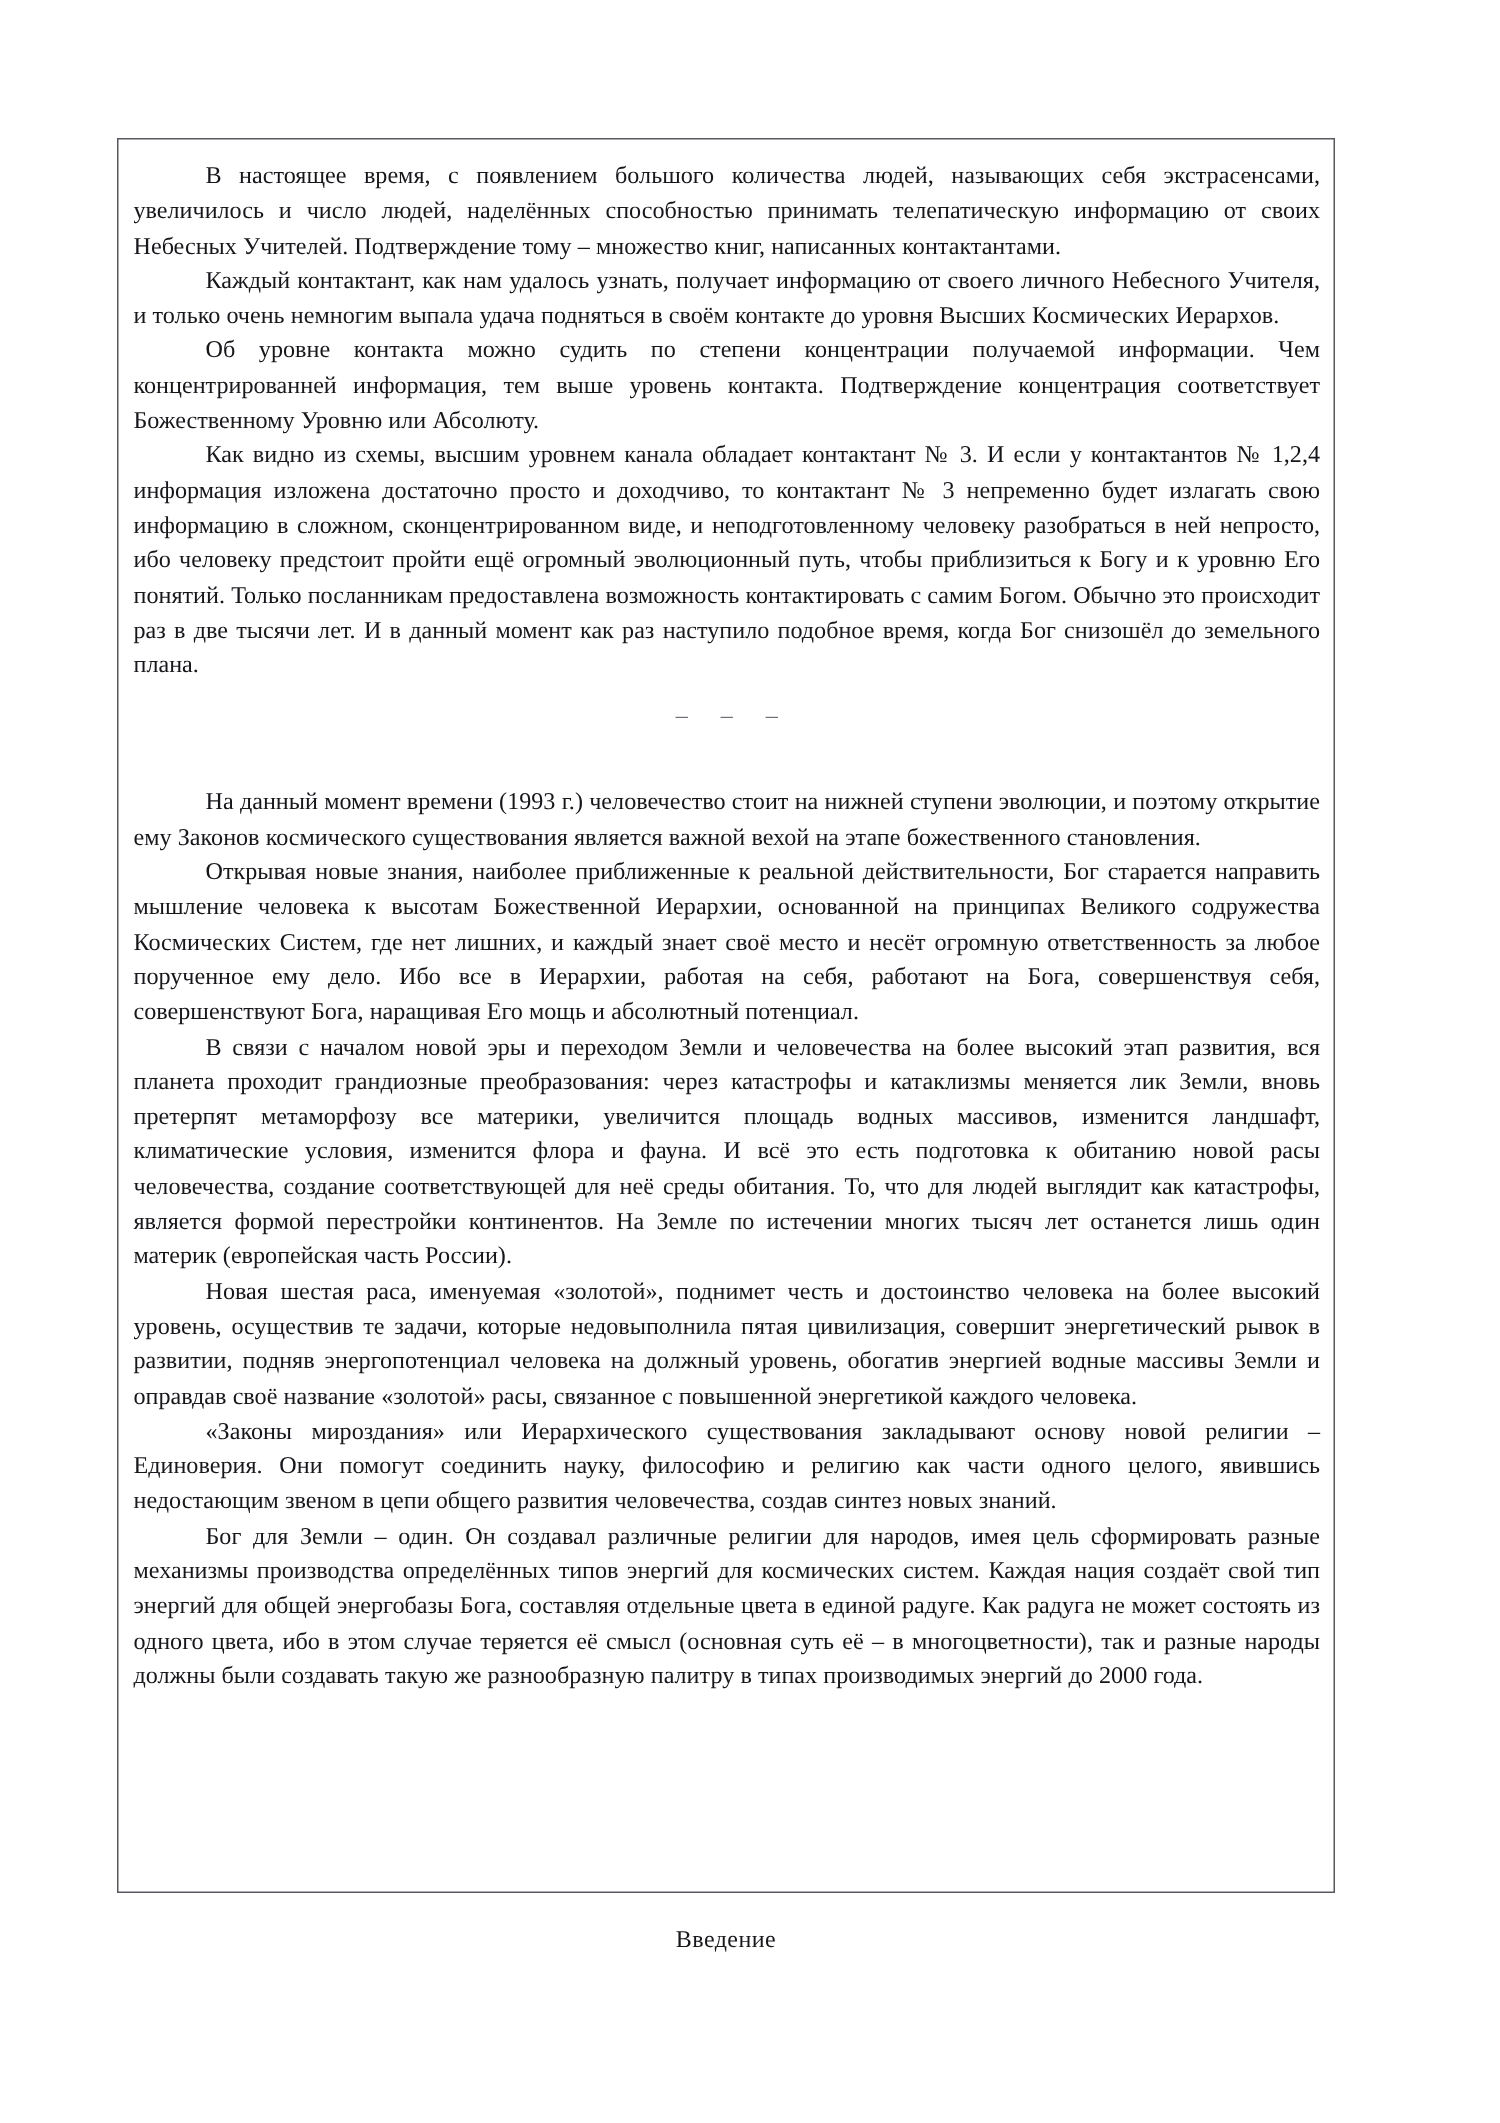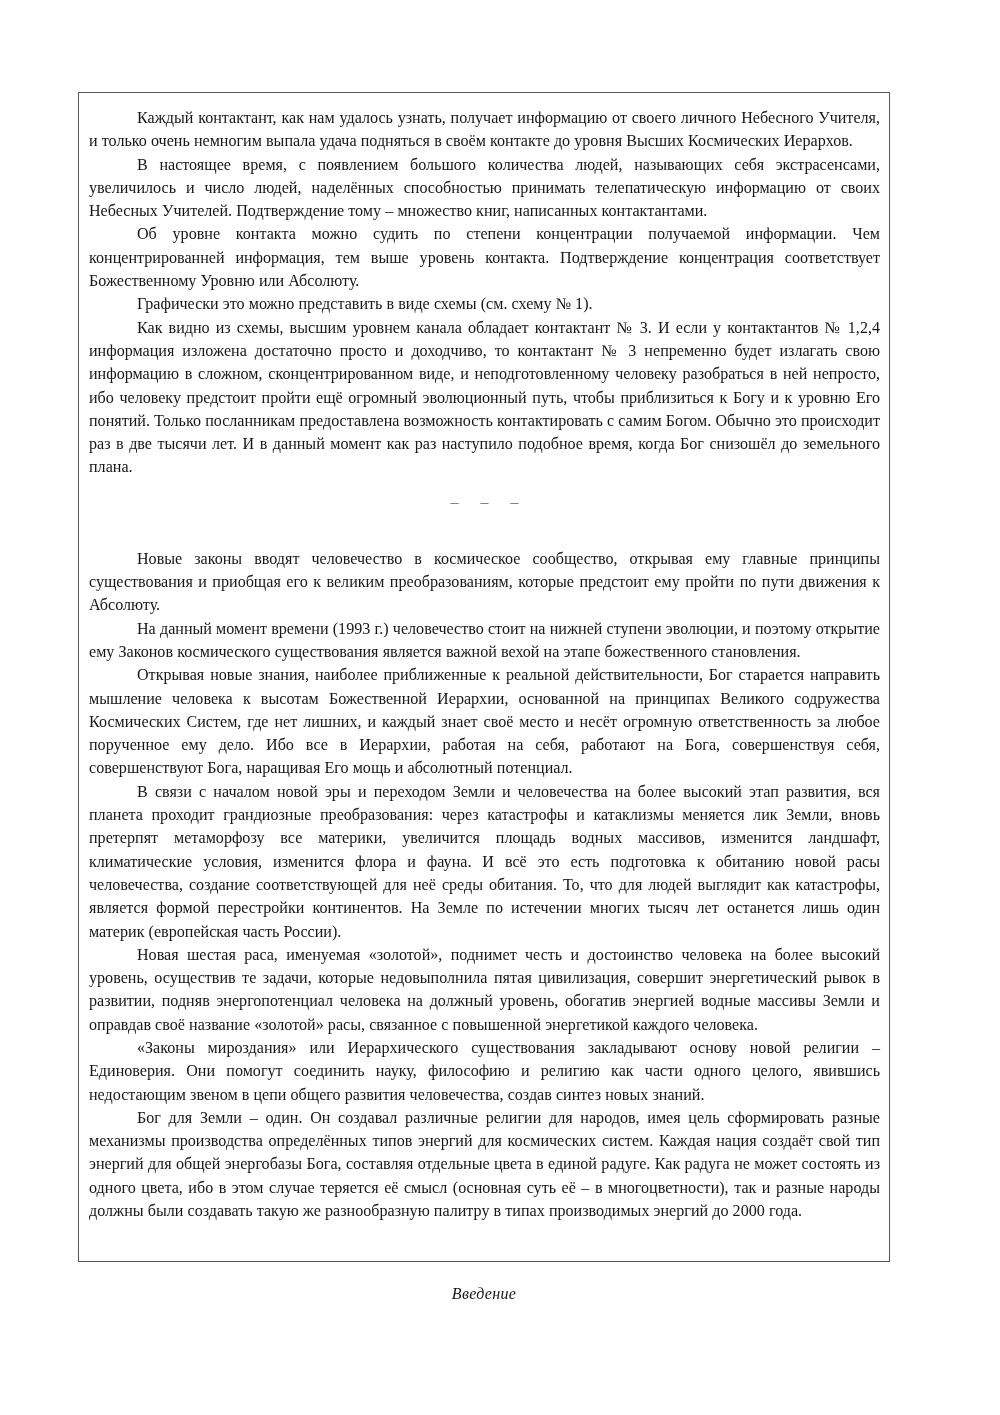--- a/index.html
+++ b/index.html
@@ -111,50 +111,47 @@
     position: absolute;
     left: 78px;
     top: 1285px;
     width: 812px;
     text-align: center;
   }
   .footer-label {
     font-size: 16px;
     color: #17171c;
     letter-spacing: 0.3px;
-    font-style: italic;
   }
 </style>
 </head>
 <body>
 
 <div class="page">
 
   <div class="running-head">
     <div class="running-head-title">Законы Мироздания</div>
     <div class="page-number">11</div>
   </div>
 
   <div class="text-frame">
     <div class="frame-inner">
 
+      <p class="para">В настоящее время, с появлением большого количества людей, называющих себя экстрасенсами, увеличилось и число людей, наделённых способностью принимать телепатическую информацию от своих Небесных Учителей. Подтверждение тому – множество книг, написанных контактантами.</p>
       <p class="para">Каждый контактант, как нам удалось узнать, получает информацию от своего личного Небесного Учителя, и только очень немногим выпала удача подняться в своём контакте до уровня Высших Космических Иерархов.</p>
-      <p class="para">В настоящее время, с появлением большого количества людей, называющих себя экстрасенсами, увеличилось и число людей, наделённых способностью принимать телепатическую информацию от своих Небесных Учителей. Подтверждение тому – множество книг, написанных контактантами.</p>
       <p class="para">Об уровне контакта можно судить по степени концентрации получаемой информации. Чем концентрированней информация, тем выше уровень контакта. Подтверждение концентрация соответствует Божественному Уровню или Абсолюту.</p>
-      <p class="para">Графически это можно представить в виде схемы (см. схему № 1).</p>
       <p class="para">Как видно из схемы, высшим уровнем канала обладает контактант № 3. И если у контактантов № 1,2,4 информация изложена достаточно просто и доходчиво, то контактант № 3 непременно будет излагать свою информацию в сложном, сконцентрированном виде, и неподготовленному человеку разобраться в ней непросто, ибо человеку предстоит пройти ещё огромный эволюционный путь, чтобы приблизиться к Богу и к уровню Его понятий. Только посланникам предоставлена возможность контактировать с самим Богом. Обычно это происходит раз в две тысячи лет. И в данный момент как раз наступило подобное время, когда Бог снизошёл до земельного плана.</p>
 
       <div class="section-divider">
         <span>–</span>
         <span>–</span>
         <span>–</span>
       </div>
       <div class="gap-after-divider"></div>
 
-      <p class="para">Новые законы вводят человечество в космическое сообщество, открывая ему главные принципы существования и приобщая его к великим преобразованиям, которые предстоит ему пройти по пути движения к Абсолюту.</p>
       <p class="para">На данный момент времени (1993 г.) человечество стоит на нижней ступени эволюции, и поэтому открытие ему Законов космического существования является важной вехой на этапе божественного становления.</p>
       <p class="para">Открывая новые знания, наиболее приближенные к реальной действительности, Бог старается направить мышление человека к высотам Божественной Иерархии, основанной на принципах Великого содружества Космических Систем, где нет лишних, и каждый знает своё место и несёт огромную ответственность за любое порученное ему дело. Ибо все в Иерархии, работая на себя, работают на Бога, совершенствуя себя, совершенствуют Бога, наращивая Его мощь и абсолютный потенциал.</p>
       <p class="para">В связи с началом новой эры и переходом Земли и человечества на более высокий этап развития, вся планета проходит грандиозные преобразования: через катастрофы и катаклизмы меняется лик Земли, вновь претерпят метаморфозу все материки, увеличится площадь водных массивов, изменится ландшафт, климатические условия, изменится флора и фауна. И всё это есть подготовка к обитанию новой расы человечества, создание соответствующей для неё среды обитания. То, что для людей выглядит как катастрофы, является формой перестройки континентов. На Земле по истечении многих тысяч лет останется лишь один материк (европейская часть России).</p>
       <p class="para">Новая шестая раса, именуемая «золотой», поднимет честь и достоинство человека на более высокий уровень, осуществив те задачи, которые недовыполнила пятая цивилизация, совершит энергетический рывок в развитии, подняв энергопотенциал человека на должный уровень, обогатив энергией водные массивы Земли и оправдав своё название «золотой» расы, связанное с повышенной энергетикой каждого человека.</p>
       <p class="para">«Законы мироздания» или Иерархического существования закладывают основу новой религии – Единоверия. Они помогут соединить науку, философию и религию как части одного целого, явившись недостающим звеном в цепи общего развития человечества, создав синтез новых знаний.</p>
       <p class="para">Бог для Земли – один. Он создавал различные религии для народов, имея цель сформировать разные механизмы производства определённых типов энергий для космических систем. Каждая нация создаёт свой тип энергий для общей энергобазы Бога, составляя отдельные цвета в единой радуге. Как радуга не может состоять из одного цвета, ибо в этом случае теряется её смысл (основная суть её – в многоцветности), так и разные народы должны были создавать такую же разнообразную палитру в типах производимых энергий до 2000 года.</p>
 
     </div>
   </div>
 

